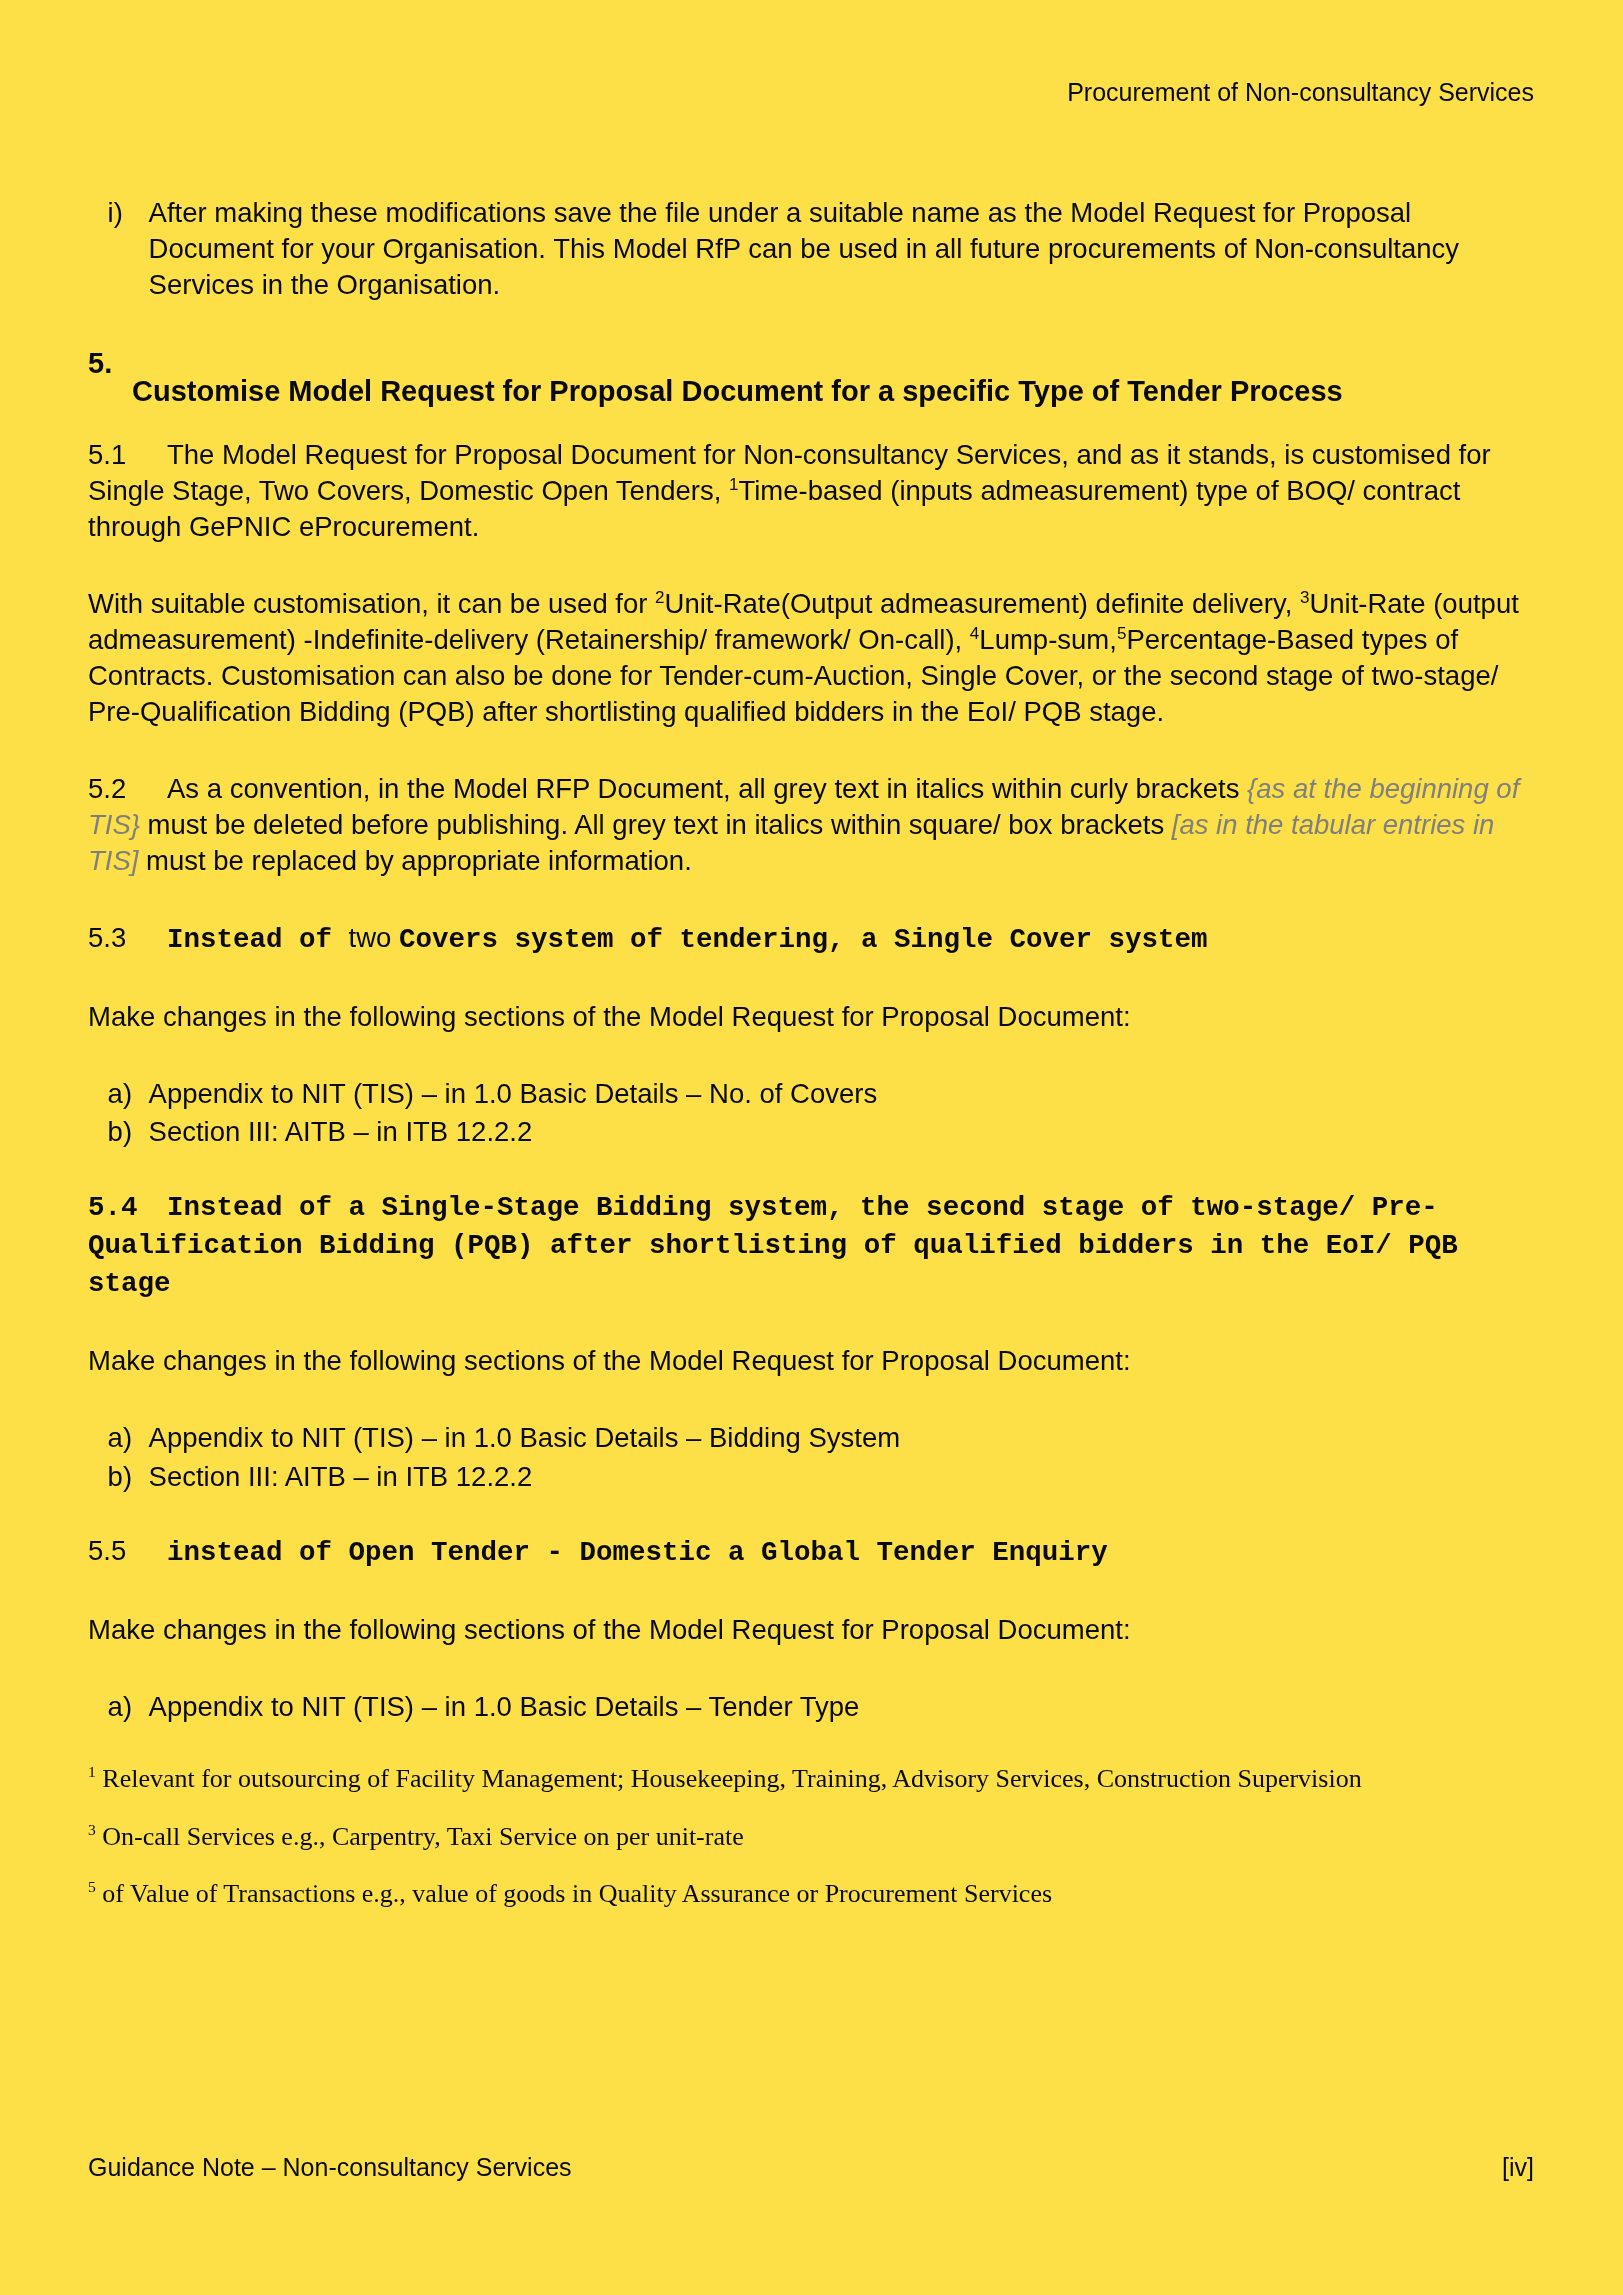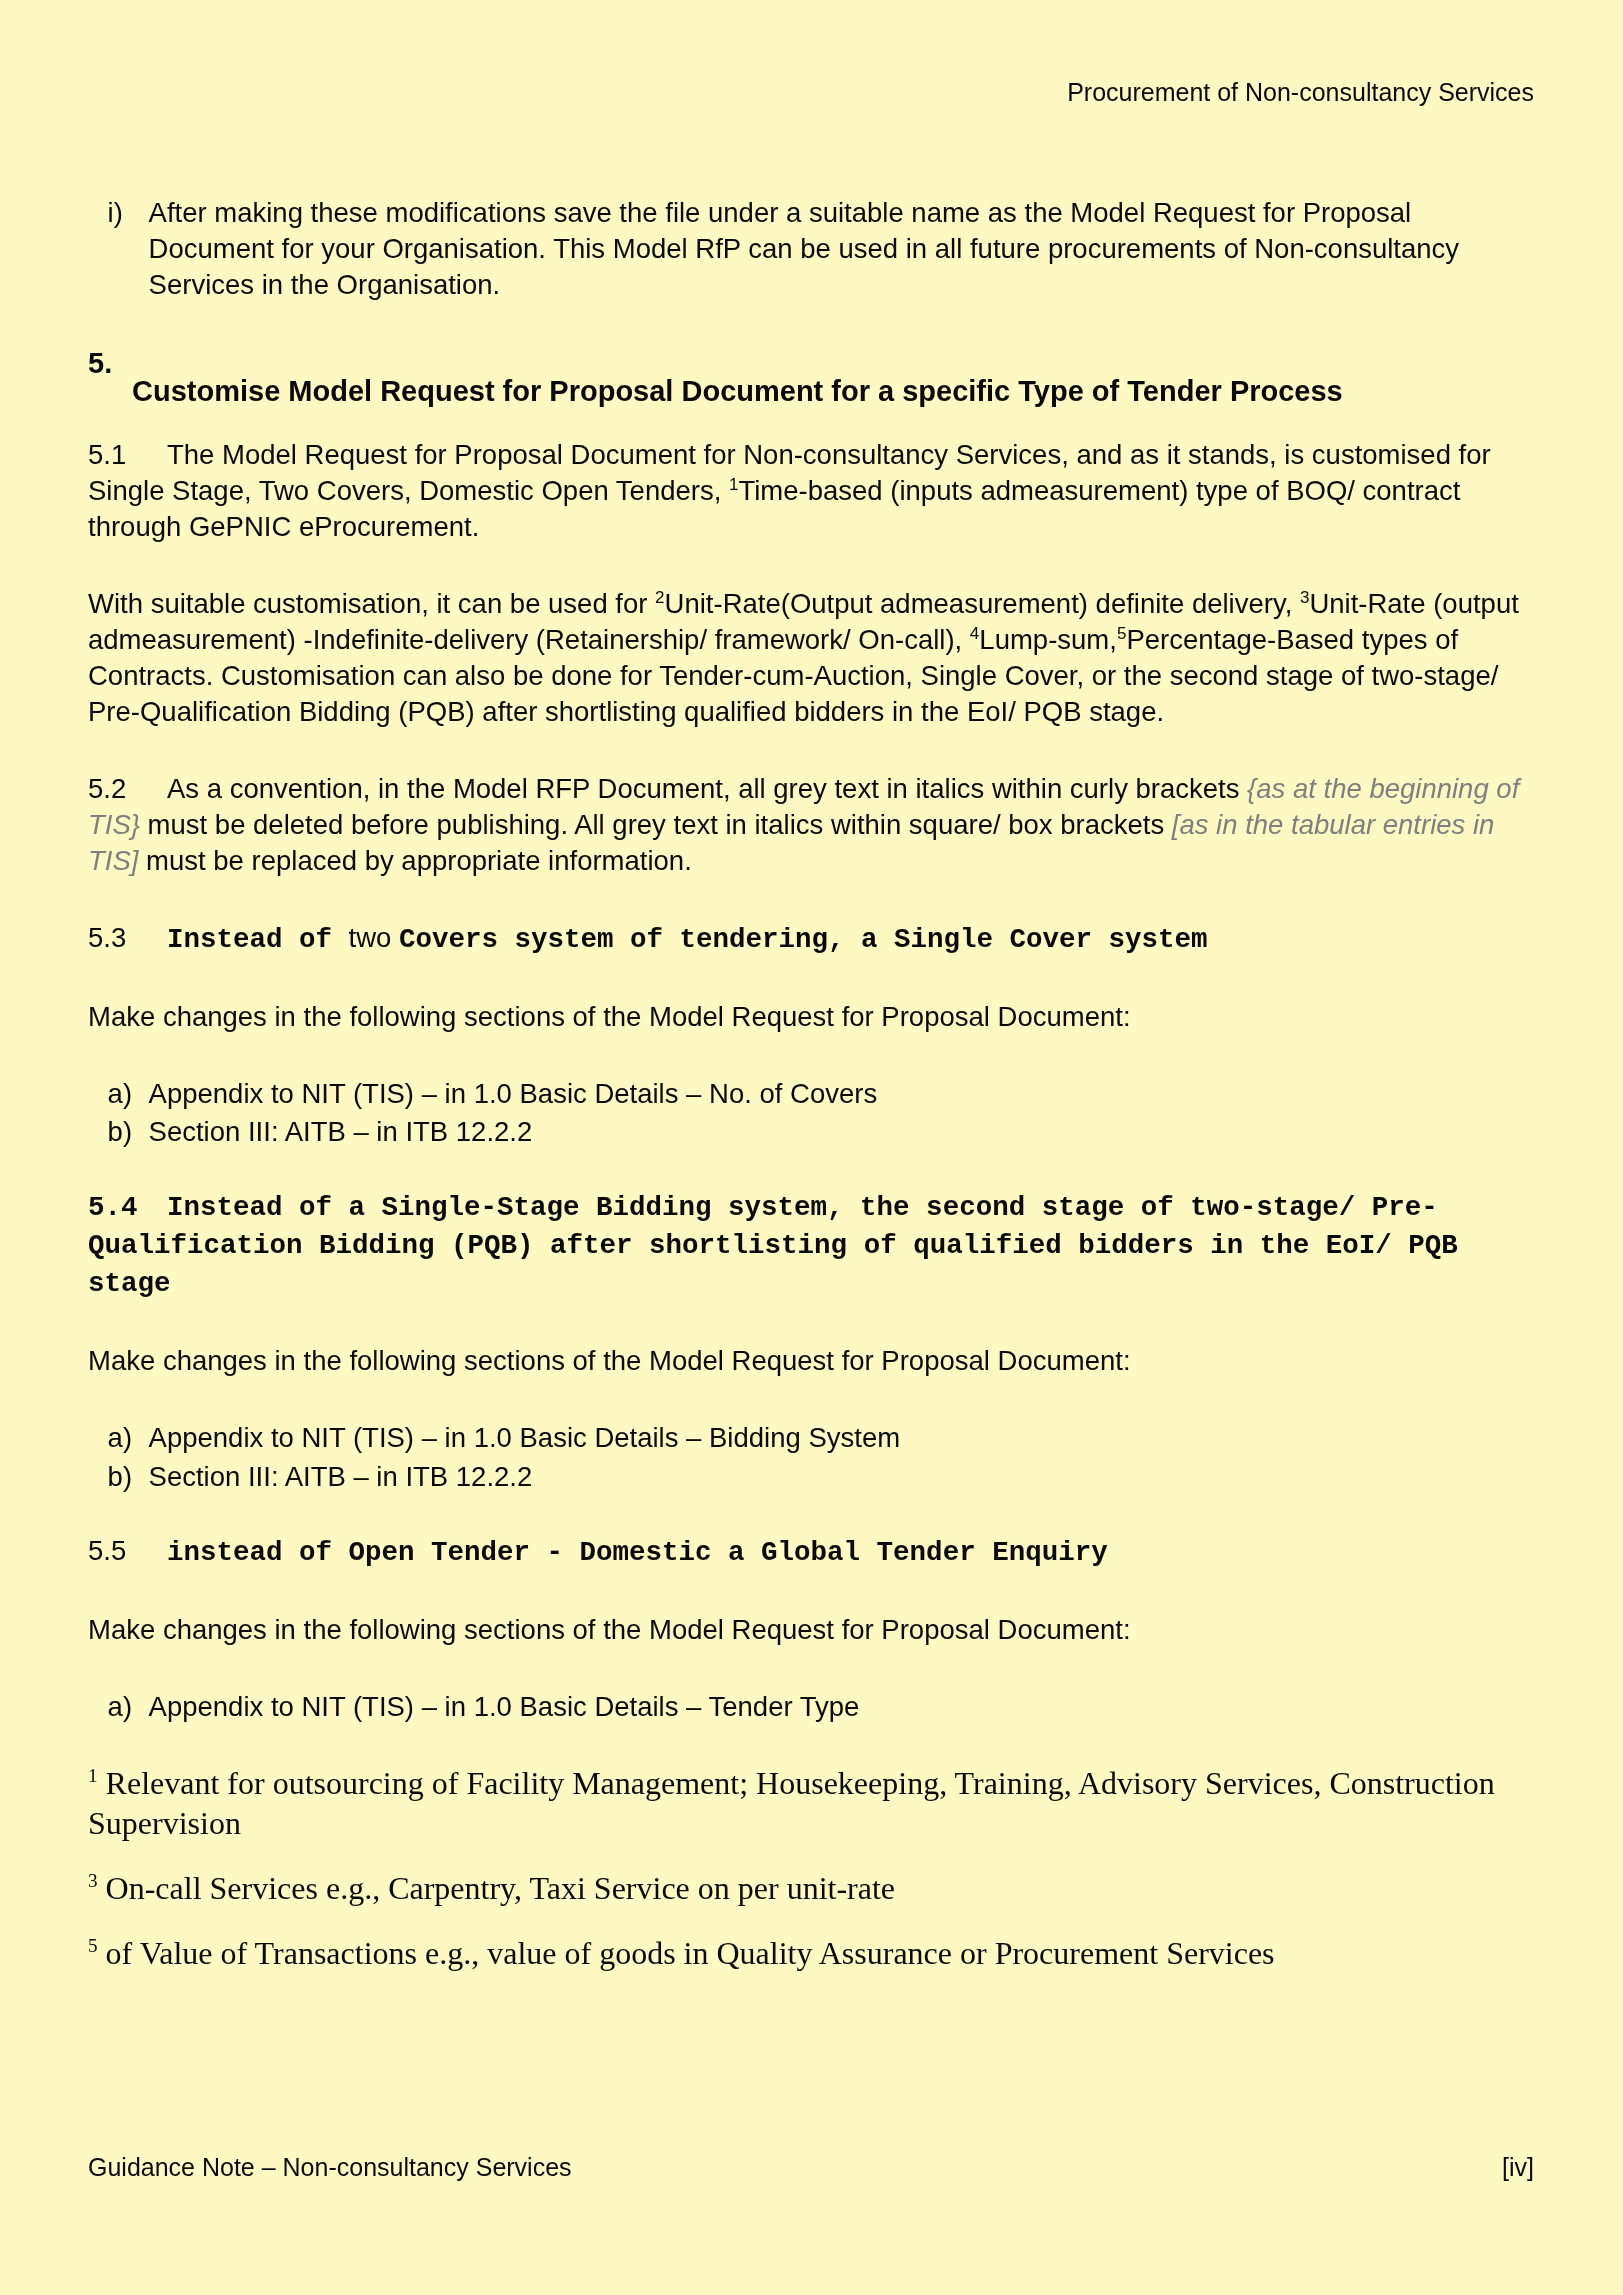--- a/index.html
+++ b/index.html
@@ -11,21 +11,21 @@
     font-size: 27.5px;
     line-height: 1.31;
     color: #0a0a0a;
   }
   .page {
     position: relative;
     width: 1623px;
     height: 2295px;
     padding: 77px 89px 0 88px;
     overflow: hidden;
-    background: #fef9c3;
+    background: #fde047;
   }
   .running-header {
     text-align: right;
     font-size: 25px;
     line-height: 1.2;
     margin-bottom: 88px;
   }
   .li {
     display: flex;
     margin-left: 19.6px;
@@ -50,21 +50,21 @@
     line-height: 0;
   }
   .grey { color: #7f7f7f; font-style: italic; }
   .b { font-weight: 700; font-family: Liberation Mono, monospace; }
   .sub-heading { margin-bottom: 41px; }
   .list { margin-bottom: 38px; }
   .list .li { margin-bottom: 2.6px; }
   .footnotes {
     margin-top: 19.6px;
     font-family: "Liberation Serif", serif;
-    font-size: 32px;
+    font-size: 26px;
     line-height: 1.25;
   }
   .footnote { margin-bottom: 25px; }
   .footnote sup {
     font-size: 0.6em;
     vertical-align: super;
     line-height: 0;
   }
   .page-footer {
     position: absolute;

